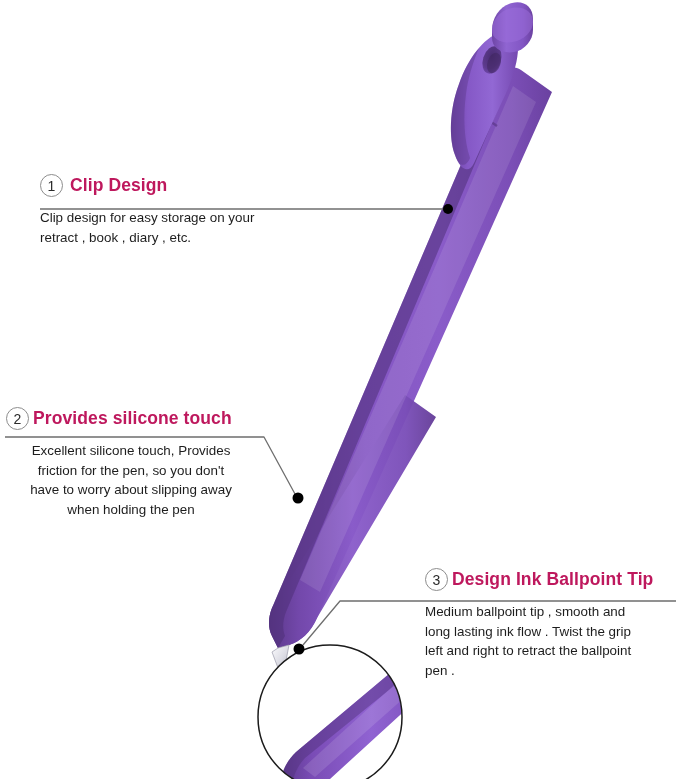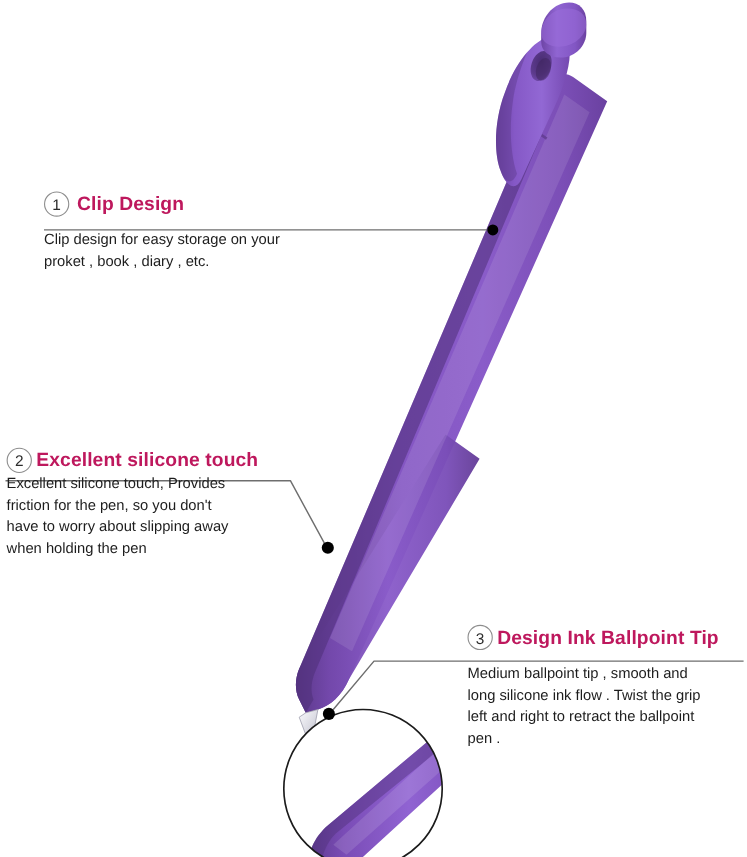--- a/index.html
+++ b/index.html
@@ -30,21 +30,21 @@
     font-family:"Liberation Sans",sans-serif;white-space:pre-line;
   }
 
   
   #callout1{left:40px;top:174px;width:300px;}
   #callout1 .co-body{margin-top:11px;}
 
   
   #callout2{left:6px;top:407px;width:250px;}
   #callout2 .co-head{gap:4px;}
-  #callout2 .co-body{}
+  #callout2 .co-body{margin-top:11px;text-align:center;}
 
   
   #callout3{left:425px;top:568px;width:248px;}
   #callout3 .co-head{gap:4px;}
   #callout3 .co-body{margin-top:11px;}
 </style>
 </head>
 <body>
 
 <div id="stage">
@@ -190,38 +190,38 @@
       <circle cx="299" cy="649" r="5.5" fill="#000000"></circle>
     </g>
   </svg>
 
   <div class="callout" id="callout1">
     <div class="co-head">
       <span class="co-num">1</span>
       <span class="co-title">Clip Design</span>
     </div>
     <div class="co-body">Clip design for easy storage on your
-proket , book , diary , etc.</div>
+retract , book , diary , etc.</div>
   </div>
 
   <div class="callout" id="callout2">
     <div class="co-head">
       <span class="co-num">2</span>
-      <span class="co-title">Excellent silicone touch</span>
+      <span class="co-title">Provides silicone touch</span>
     </div>
     <div class="co-body">Excellent silicone touch, Provides
 friction for the pen, so you don't
 have to worry about slipping away
 when holding the pen</div>
   </div>
 
   <div class="callout" id="callout3">
     <div class="co-head">
       <span class="co-num">3</span>
       <span class="co-title">Design Ink Ballpoint Tip</span>
     </div>
     <div class="co-body">Medium ballpoint tip , smooth and
-long silicone ink flow . Twist the grip
+long lasting ink flow . Twist the grip
 left and right to retract the ballpoint
 pen .</div>
   </div>
 
 </div>
 
 </body></html>

